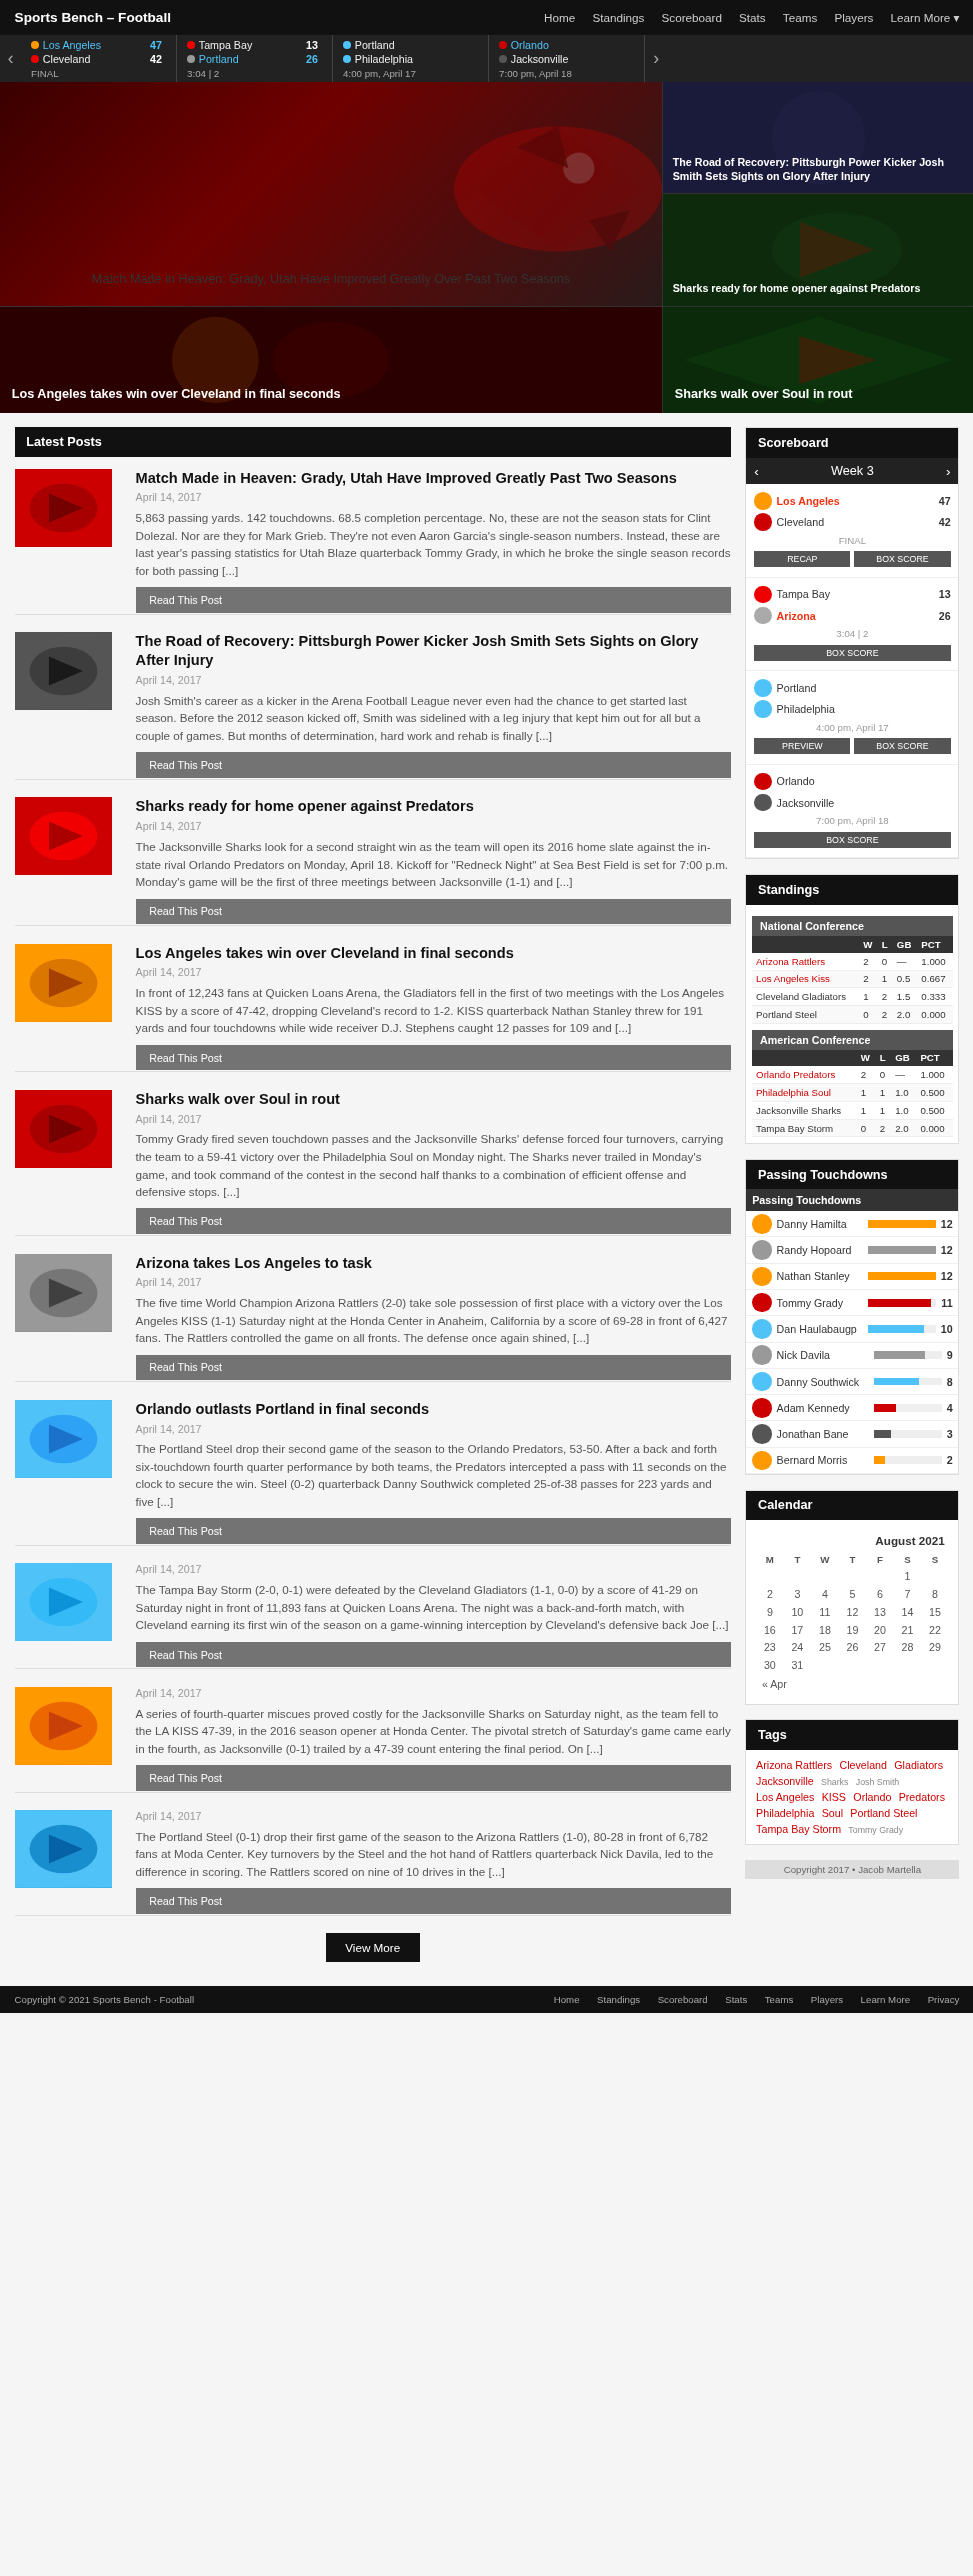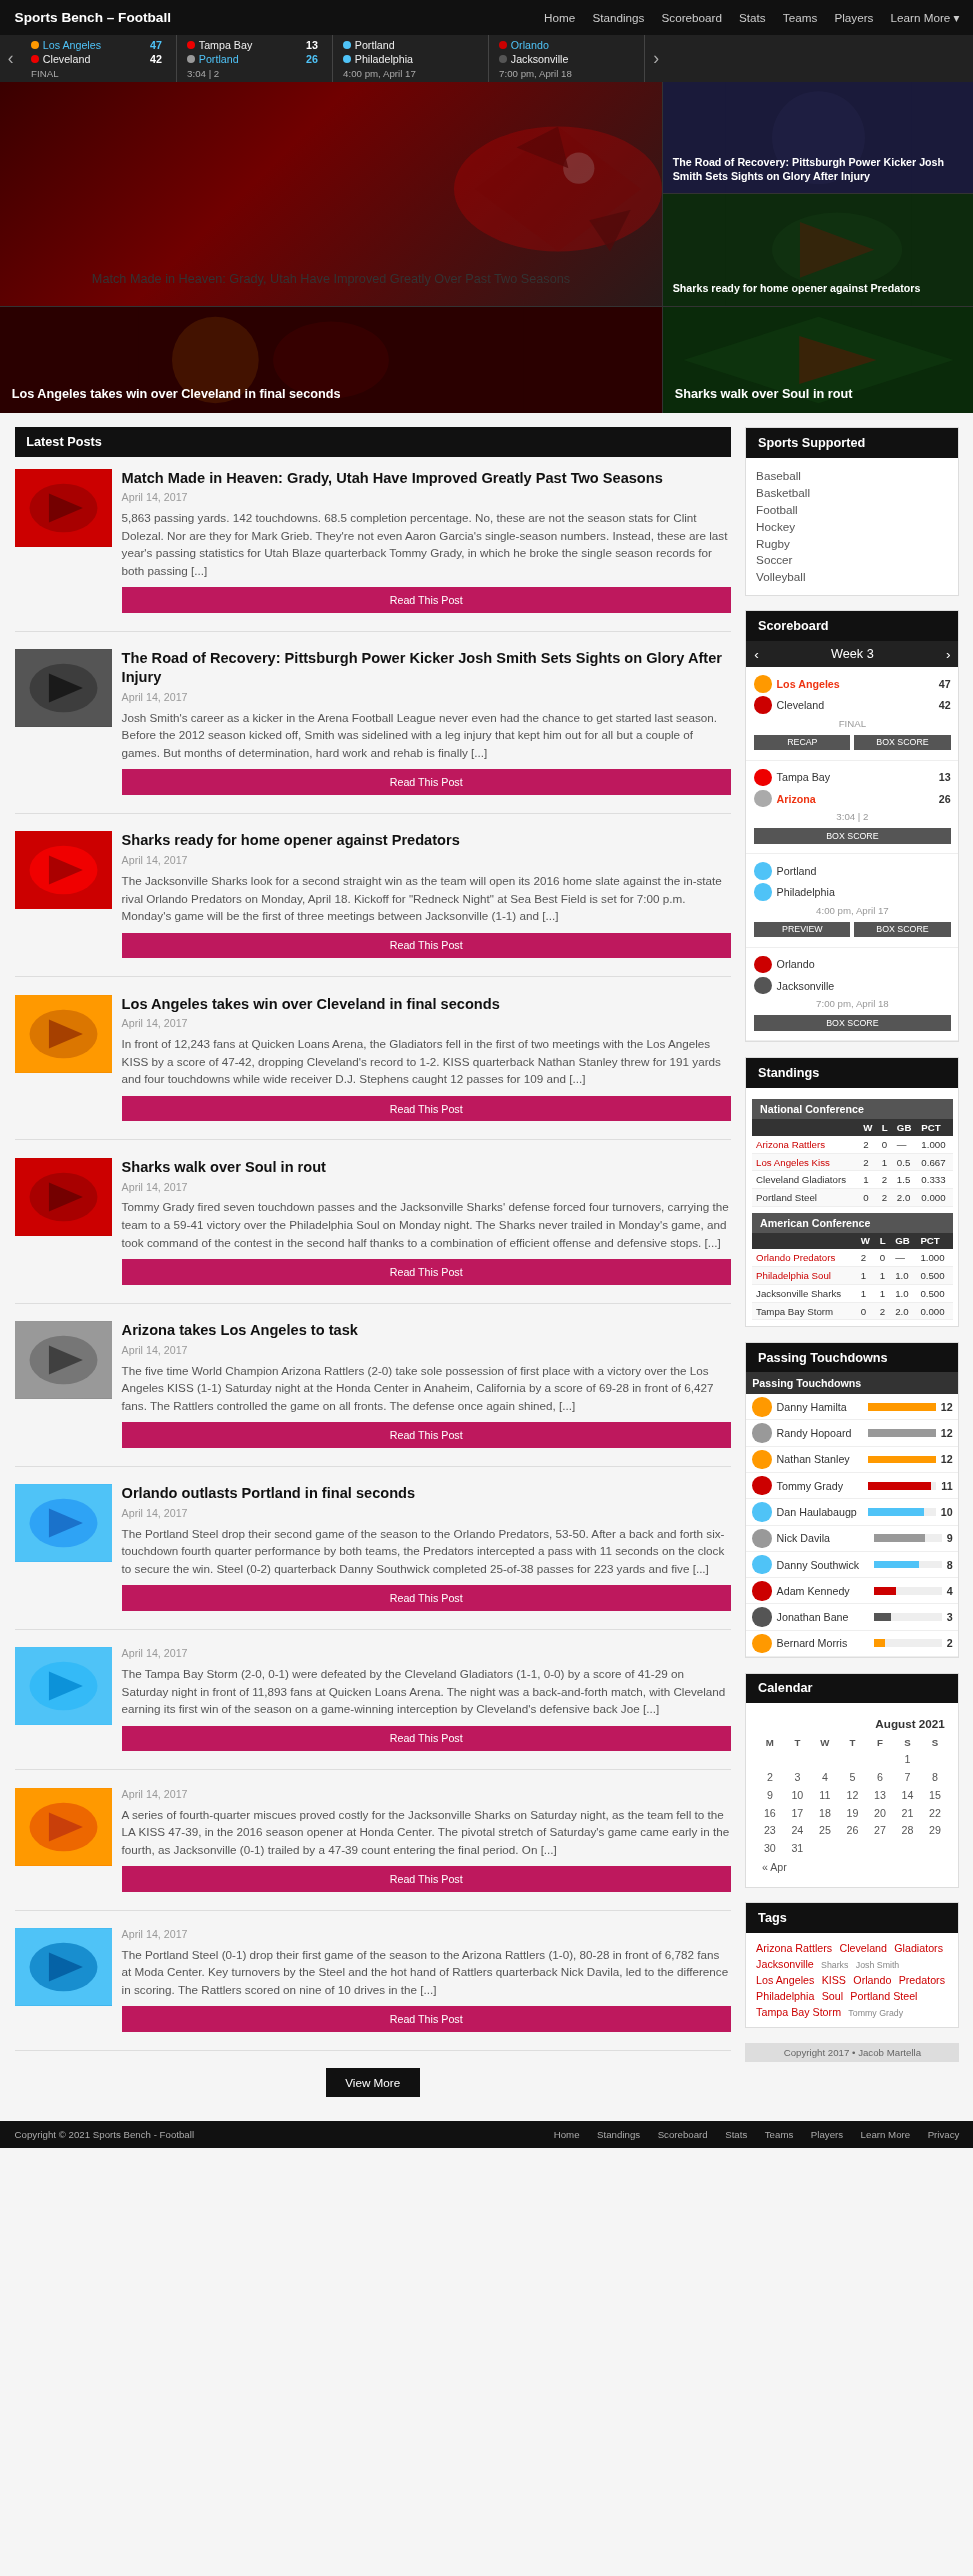--- a/index.html
+++ b/index.html
@@ -26,27 +26,27 @@
     .hero { background: #1a0000; position: relative; overflow: hidden; }
 
     
     .main-container { display: flex; gap: 14.6px; padding: 14.6px; background: #f5f5f5; }
     .main-left { flex: 1; }
     .main-right { width: 214px; flex-shrink: 0; }
 
     
     .section-title { background: #111; color: #fff; padding: 7.8px 11.7px; font-size: 12.7px; font-weight: bold; margin-bottom: 11.7px; }
 
-    .post-item { display: flex; gap: 10px; margin-bottom: 17.5px; padding-bottom: 18px; border-bottom: 1px solid #ddd; }
+    .post-item { display: flex; gap: 24px; margin-bottom: 17.5px; padding-bottom: 1px; border-bottom: 1px solid #ddd; }
     .post-thumb { width: 97px; height: 78px; flex-shrink: 0; overflow: hidden; }
     .post-content { flex: 1; }
     .post-title { font-size: 14.6px; font-weight: bold; color: #111; line-height: 1.3; margin-bottom: 3.9px; }
     .post-date { color: #999; font-size: 10.7px; margin-bottom: 5.8px; }
     .post-excerpt { font-size: 11.7px; color: #555; line-height: 1.5; margin-bottom: 7.8px; }
-    .read-more-btn { background: #be185d; color: #fff; border: none; padding: 6.8px 13.6px; font-size: 10.7px; cursor: pointer; display: block; text-align: center; width: 100%; }
+    .read-more-btn { background: #737373; color: #fff; border: none; padding: 6.8px 13.6px; font-size: 10.7px; cursor: pointer; display: block; text-align: left; width: 100%; }
 
     .view-more-btn { background: #111; color: #fff; border: none; padding: 7.8px 19.5px; font-size: 11.7px; cursor: pointer; display: block; margin: 9.7px auto; }
 
     
     .sidebar-section { background: #fff; border: 1px solid #ddd; margin-bottom: 14.6px; }
     .sidebar-title { background: #111; color: #fff; padding: 7.8px 11.7px; font-size: 12.7px; font-weight: bold; }
     .sidebar-body { padding: 9.7px; }
 
     
     .sports-list { list-style: none; }
@@ -405,34 +405,20 @@
       <button class="read-more-btn">Read This Post</button>
     </div>
   </div>
       </div>
 
     <button class="view-more-btn">View More</button>
   </div>
 
   <div class="main-right">
 
-    <div class="sidebar-section">
-      <div class="sidebar-title">Sports Supported</div>
-      <div class="sidebar-body">
-        <ul class="sports-list" id="sports-list-ul">
-            <li class="" style="color: rgb(85, 85, 85); font-size: 11.7px; padding: 1.9px 0px;">Baseball</li>
-            <li class="" style="color: rgb(85, 85, 85); font-size: 11.7px; padding: 1.9px 0px;">Basketball</li>
-            <li class="" style="color: rgb(85, 85, 85); font-size: 11.7px; padding: 1.9px 0px;">Football</li>
-            <li class="" style="color: rgb(85, 85, 85); font-size: 11.7px; padding: 1.9px 0px;">Hockey</li>
-            <li class="" style="color: rgb(85, 85, 85); font-size: 11.7px; padding: 1.9px 0px;">Rugby</li>
-            <li class="" style="color: rgb(85, 85, 85); font-size: 11.7px; padding: 1.9px 0px;">Soccer</li>
-            <li class="" style="color: rgb(85, 85, 85); font-size: 11.7px; padding: 1.9px 0px;">Volleyball</li>
-          </ul>
-      </div>
-    </div>
 
     <div class="sidebar-section">
       <div class="sidebar-title">Scoreboard</div>
       <div class="scoreboard-widget">
         <div class="sw-week">
           <button class="arrow-btn">‹</button>
           <span>Week 3</span>
           <button class="arrow-btn">›</button>
         </div>
         <div id="sb-games-container">

